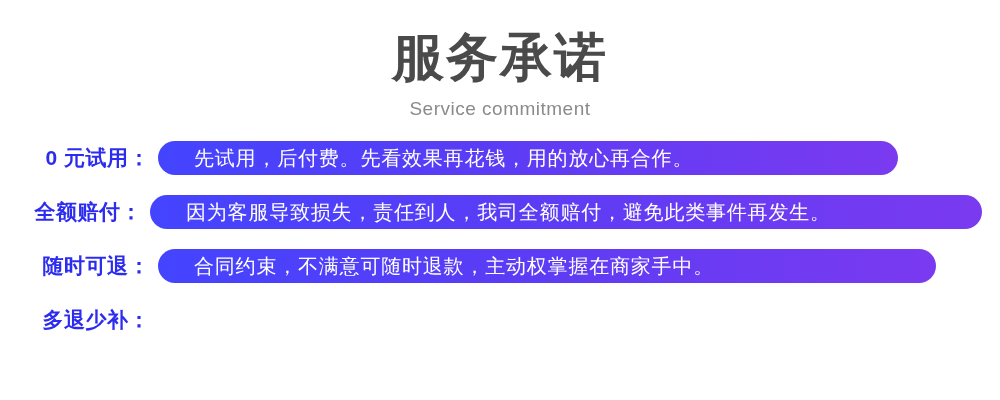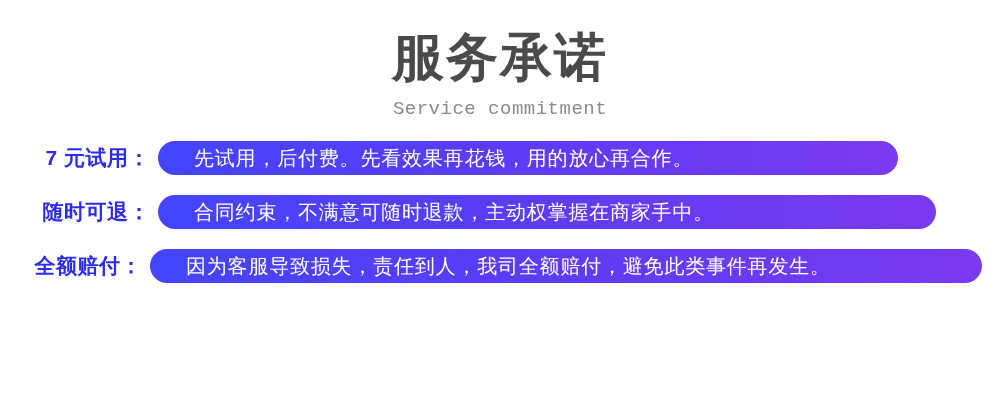--- a/index.html
+++ b/index.html
@@ -30,21 +30,20 @@
     letter-spacing: 2px;
     line-height: 1.2;
     margin: 0;
   }
   .subtitle {
     font-size: 19px;
     color: #8b8b8b;
     font-weight: 400;
     letter-spacing: 0.5px;
     margin-top: 10px;
-    font-family: Liberation Mono, monospace;
   }
   .rows {
     margin-top: 18px;
     padding: 0 18px 0 10px;
   }
   .row {
     display: flex;
     align-items: center;
     height: 40px;
     margin-bottom: 14px;
@@ -86,37 +85,38 @@
 <div class="page">
 
   <div class="header">
     <div class="title">服务承诺</div>
     <div class="subtitle">Service commitment</div>
   </div>
 
   <div class="rows">
 
     <div class="row">
-      <div class="row-label">7 元试用：</div>
+      <div class="row-label">0 元试用：</div>
       <div class="row-bar" style="flex: 0 0 auto; width: 740px;">
         <div class="row-text">先试用，后付费。先看效果再花钱，用的放心再合作。</div>
+      </div>
+    </div>
+
+    <div class="row">
+      <div class="row-label">全额赔付：</div>
+      <div class="row-bar" style="flex: 0 0 auto; width: 832px;">
+        <div class="row-text">因为客服导致损失，责任到人，我司全额赔付，避免此类事件再发生。</div>
       </div>
     </div>
 
     <div class="row">
       <div class="row-label">随时可退：</div>
       <div class="row-bar" style="flex: 0 0 auto; width: 778px;">
         <div class="row-text">合同约束，不满意可随时退款，主动权掌握在商家手中。</div>
       </div>
     </div>
 
     <div class="row">
-      <div class="row-label">全额赔付：</div>
-      <div class="row-bar" style="flex: 0 0 auto; width: 832px;">
-        <div class="row-text">因为客服导致损失，责任到人，我司全额赔付，避免此类事件再发生。</div>
-      </div>
-    </div>
-
-    <div class="row">
+      <div class="row-label">多退少补：</div>
     </div>
 
   </div>
 </div>
 
 </body></html>

